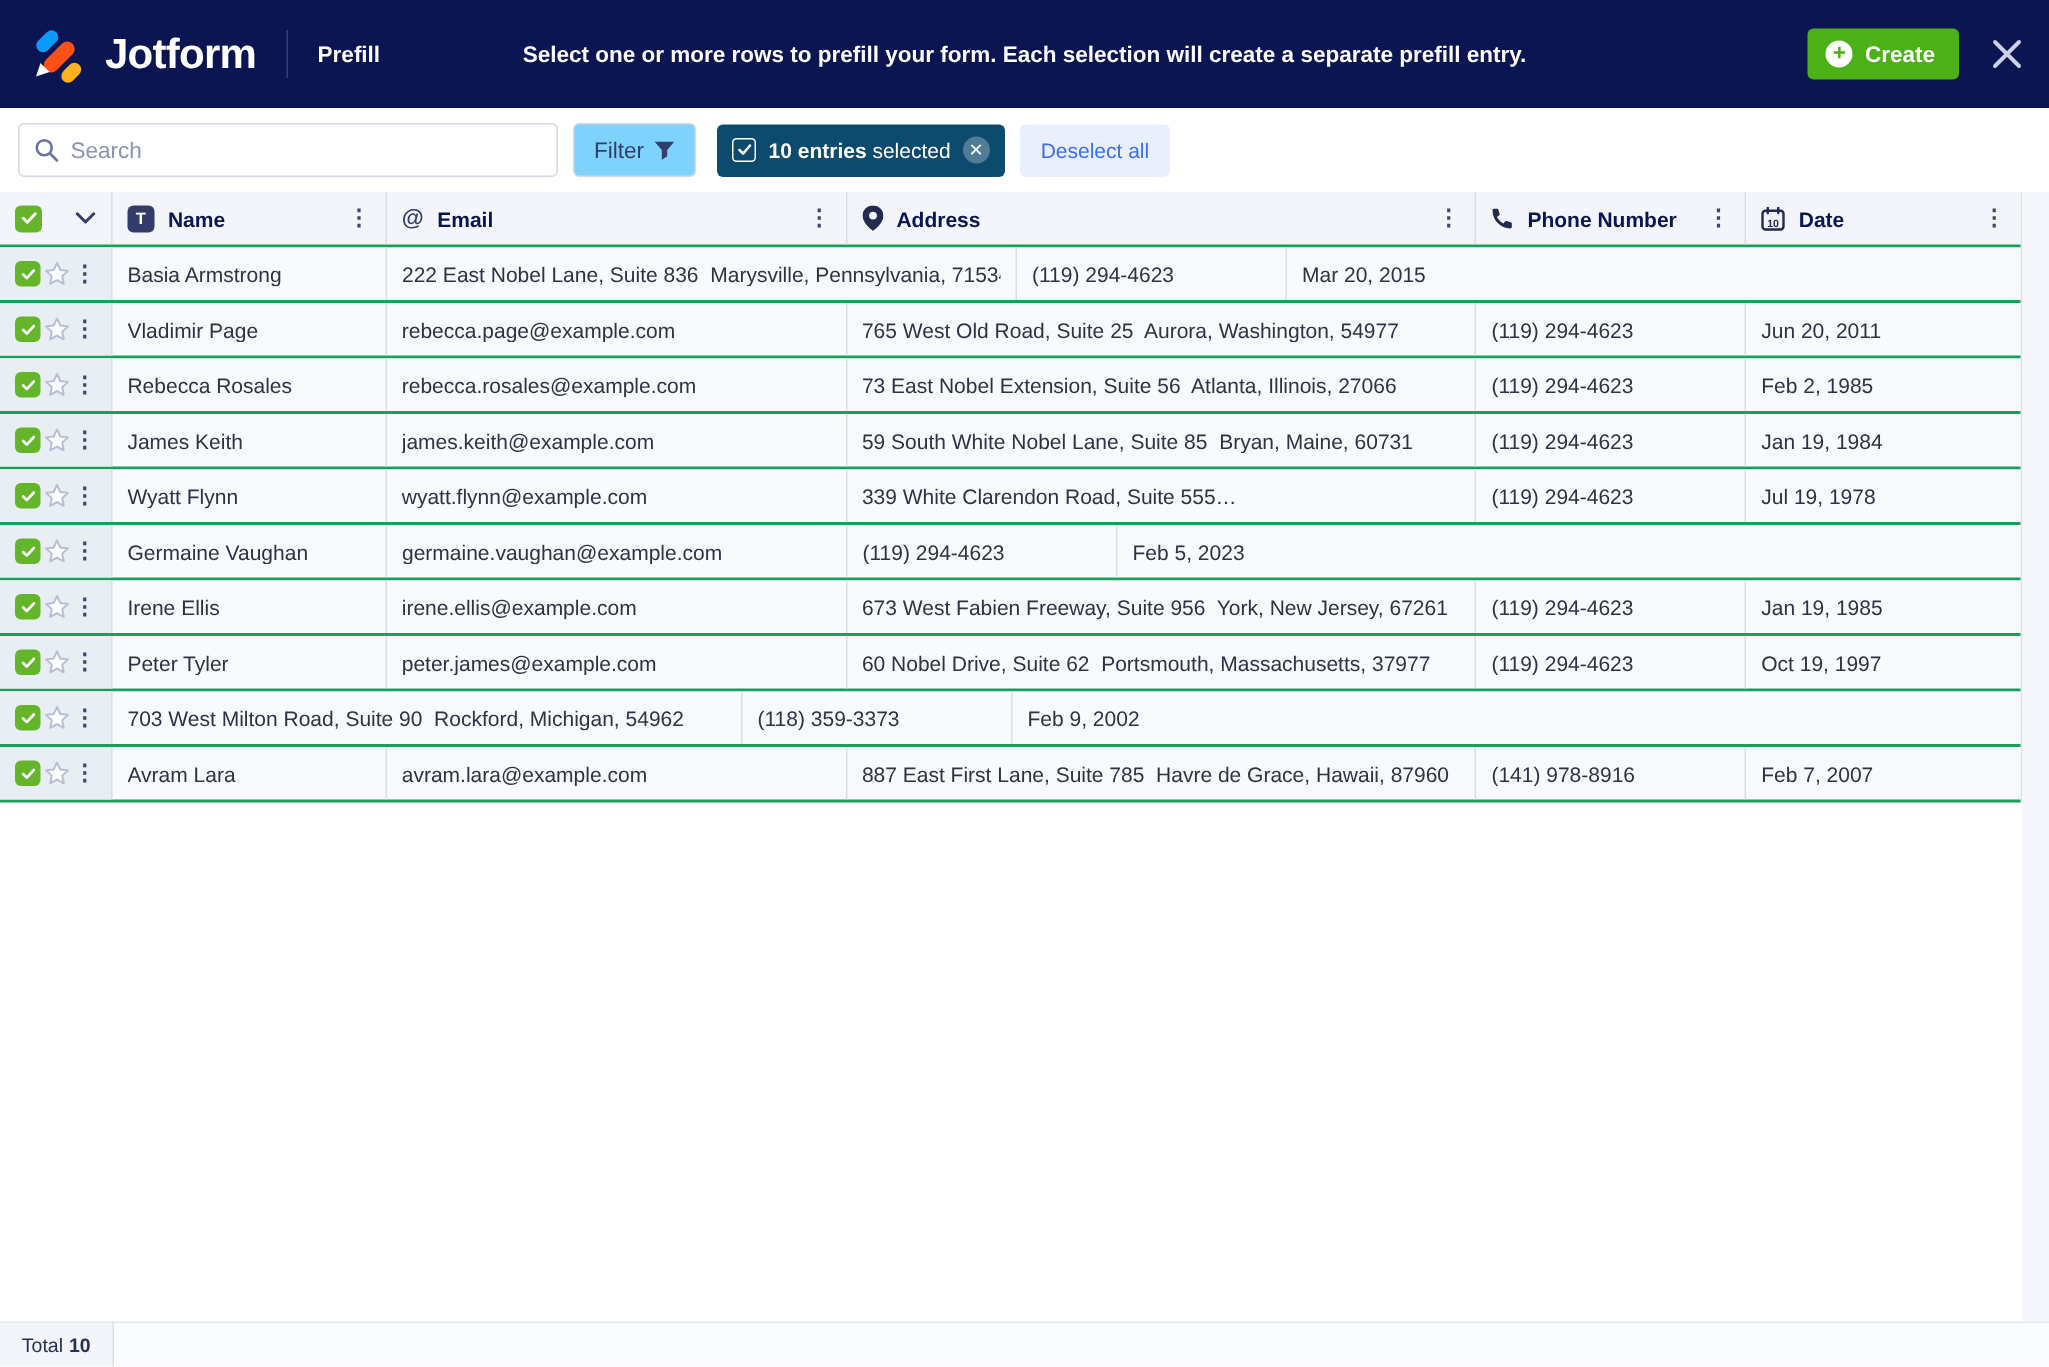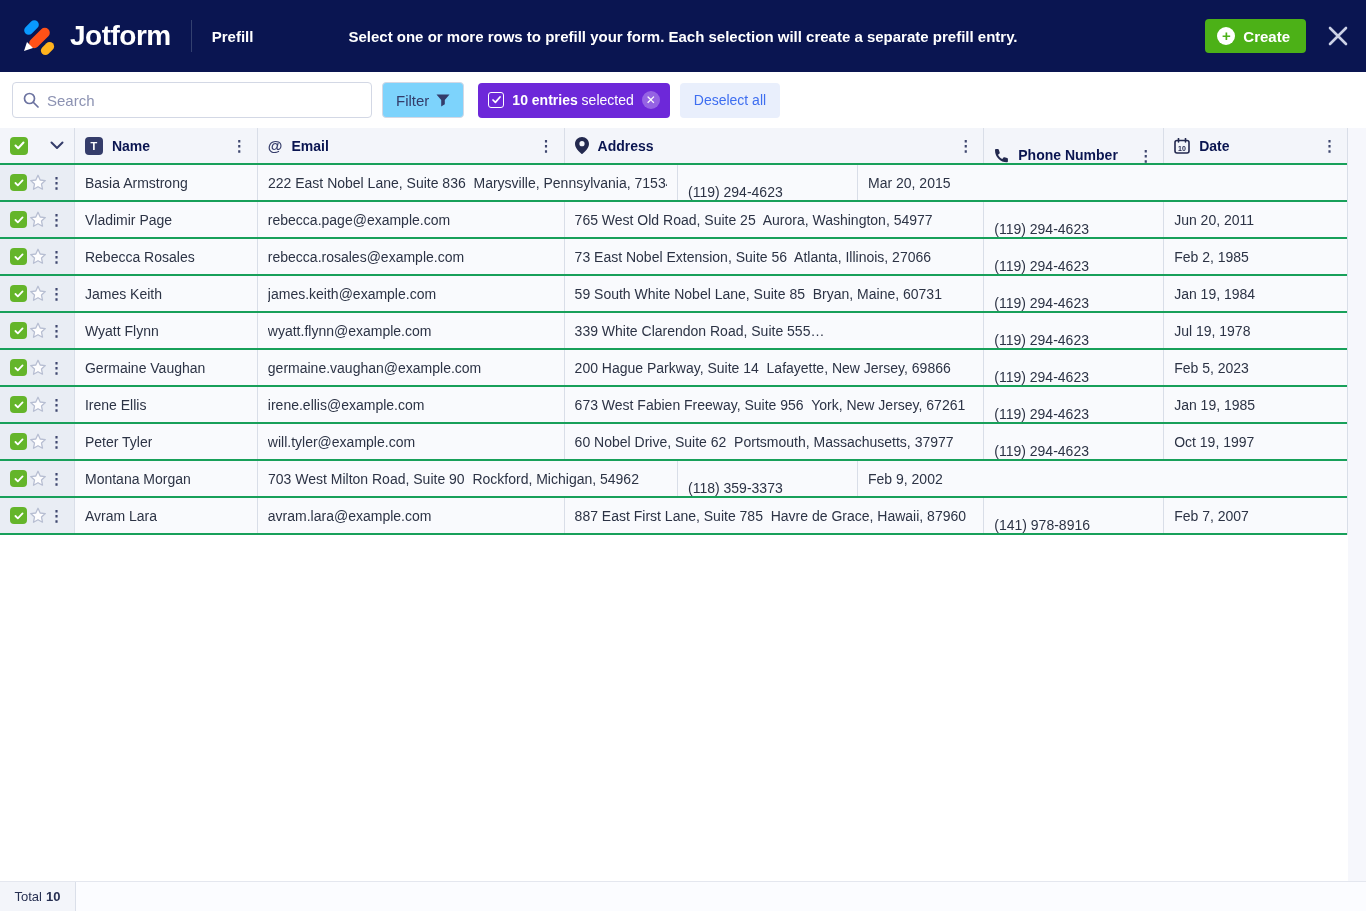--- a/index.html
+++ b/index.html
@@ -29,41 +29,41 @@
     background:#fff; }
   .search-box { display:flex; align-items:center; width:360px; height:36px;
     border:1px solid #d3d8e5; border-radius:4px; padding:0 10px; gap:8px; }
   .search-box input { border:none; outline:none; flex:1; font-size:15px;
     font-family:inherit; color:#2c3345; background:transparent; }
   .search-box input::placeholder { color:#8c92b2; }
   .filter-btn { display:flex; align-items:center; gap:7px; height:36px;
     border:1px solid #d3d8e5; border-radius:4px; background:#7dd3fc; padding:0 13px;
     font-size:15px; color:#343c6a; cursor:pointer; font-family:inherit; }
   .chip { display:flex; align-items:center; gap:8px; height:35px; margin-left:4px;
-    background:#6d28d9; border:none; border-radius:4px; padding:0 10px; color:#fff;
+    background:#0c4a6e; border:none; border-radius:4px; padding:0 10px; color:#fff;
     font-size:14px; cursor:pointer; font-family:inherit; }
   .chip .b { font-weight:bold; }
   .chip-check { width:16px; height:16px; border:1.6px solid #fff; border-radius:3px;
     display:flex; align-items:center; justify-content:center; }
   .chip-x { width:18px; height:18px; border-radius:50%;
     background:rgba(255,255,255,.28); color:#fff; font-size:12px; line-height:18px;
     text-align:center; }
   .deselect-btn { height:35px; border:none; border-radius:4px; background:#e9effc;
     color:#3e6ef0; font-size:14px; padding:0 14px; cursor:pointer; font-family:inherit; }
 
   
   .table { width:1348px; border-right:1px solid #d9dee8; }
   .tr { display:flex; height:37px; border-bottom:2px solid #18a05a; }
   .thead { background:#f3f5fa; }
   .td { display:flex; align-items:center; border-right:1px solid #d9dee8;
     padding:0 10px; overflow:hidden; }
   .td:last-child { border-right:none; }
   .col-select { width:75px; justify-content:space-between; }
   .col-name { width:183px; } .col-email { width:307px; } .col-address { width:420px; }
-  .col-phone { width:180px;align-items:flex-end; } .col-date { width:183px; }
+  .col-phone { width:180px; } .col-date { width:183px; }
   .th-label { font-size:14px; font-weight:bold; color:#0a1551; margin-left:9px; }
   .kebab { margin-left:auto; color:#3f476f; font-size:15px; font-weight:bold;
     cursor:pointer; background:none; border:none; line-height:1; font-family:inherit; }
   .checkbox { width:18px; height:18px; border-radius:4px; background:#64b52a;
     display:flex; align-items:center; justify-content:center; cursor:pointer; flex:none; }
   .name-tile { width:18px; height:18px; border-radius:4px; background:#343c6a;
     color:#fff; font-size:11px; font-weight:bold; display:flex; align-items:center;
     justify-content:center; flex:none; }
   .at-icon { font-size:15px; font-weight:bold; color:#343c6a; }
   .tbody .tr { background:#f9fafd; }
@@ -351,23 +351,20 @@
         </svg>
       </button>
       <button class="kebab" style="margin-left:0">⋮</button>
     </div>
     <div class="td col-name">
           <span class="td-text">Germaine Vaughan</span>
         </div>
     <div class="td col-email">
           <span class="td-text">germaine.vaughan@example.com</span>
         </div>
-    <div class="td col-address">
-          <span class="td-text">200 Hague Parkway, Suite 14  Lafayette, New Jersey, 69866</span>
-        </div>
     <div class="td col-phone">
           <span class="td-text">(119) 294-4623</span>
         </div>
     <div class="td col-date">
           <span class="td-text">Feb 5, 2023</span>
         </div>
   </div>
 
   <div class="tr">
     <div class="td col-select">
@@ -411,21 +408,21 @@
         <svg width="18" height="17" viewBox="0 0 18 17">
           <path d="M9 1.3 L11.2 6 L16.3 6.6 L12.5 10.1 L13.5 15.2 L9 12.7 L4.5 15.2 L5.5 10.1 L1.7 6.6 L6.8 6 Z" fill="#fdfdfe" stroke="#b7bed2" stroke-width="1.3" stroke-linejoin="round"></path>
         </svg>
       </button>
       <button class="kebab" style="margin-left:0">⋮</button>
     </div>
     <div class="td col-name">
           <span class="td-text">Peter Tyler</span>
         </div>
     <div class="td col-email">
-          <span class="td-text">will.tyler@example.com</span>
+          <span class="td-text">peter.james@example.com</span>
         </div>
     <div class="td col-address">
           <span class="td-text">60 Nobel Drive, Suite 62  Portsmouth, Massachusetts, 37977</span>
         </div>
     <div class="td col-phone">
           <span class="td-text">(119) 294-4623</span>
         </div>
     <div class="td col-date">
           <span class="td-text">Oct 19, 1997</span>
         </div>
@@ -438,23 +435,20 @@
               <path d="M1.5 4.5 L4.2 7.2 L9.5 1.5" fill="none" stroke="#fff" stroke-width="2" stroke-linecap="round" stroke-linejoin="round"></path>
             </svg>
       </span>
       <button class="star-btn">
         <svg width="18" height="17" viewBox="0 0 18 17">
           <path d="M9 1.3 L11.2 6 L16.3 6.6 L12.5 10.1 L13.5 15.2 L9 12.7 L4.5 15.2 L5.5 10.1 L1.7 6.6 L6.8 6 Z" fill="#fdfdfe" stroke="#b7bed2" stroke-width="1.3" stroke-linejoin="round"></path>
         </svg>
       </button>
       <button class="kebab" style="margin-left:0">⋮</button>
     </div>
-    <div class="td col-name">
-          <span class="td-text">Montana Morgan</span>
-        </div>
     <div class="td col-address">
           <span class="td-text">703 West Milton Road, Suite 90  Rockford, Michigan, 54962</span>
         </div>
     <div class="td col-phone">
           <span class="td-text">(118) 359-3373</span>
         </div>
     <div class="td col-date">
           <span class="td-text">Feb 9, 2002</span>
         </div>
   </div>

